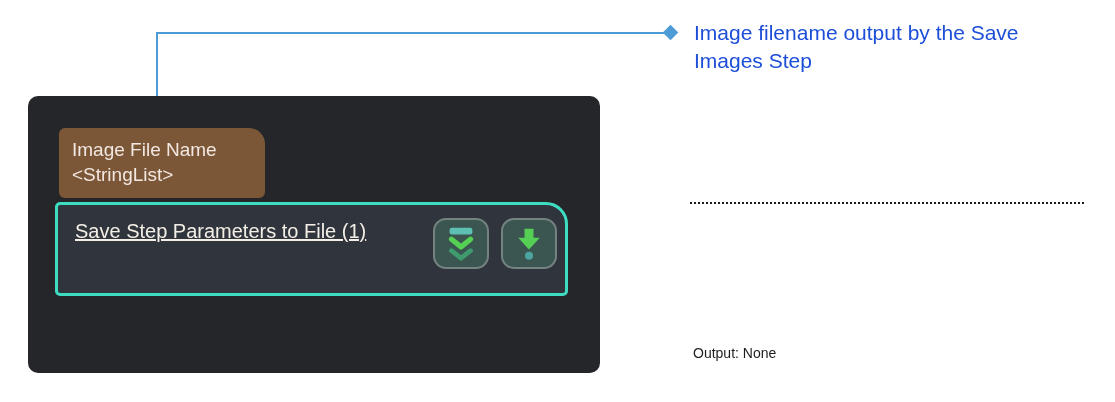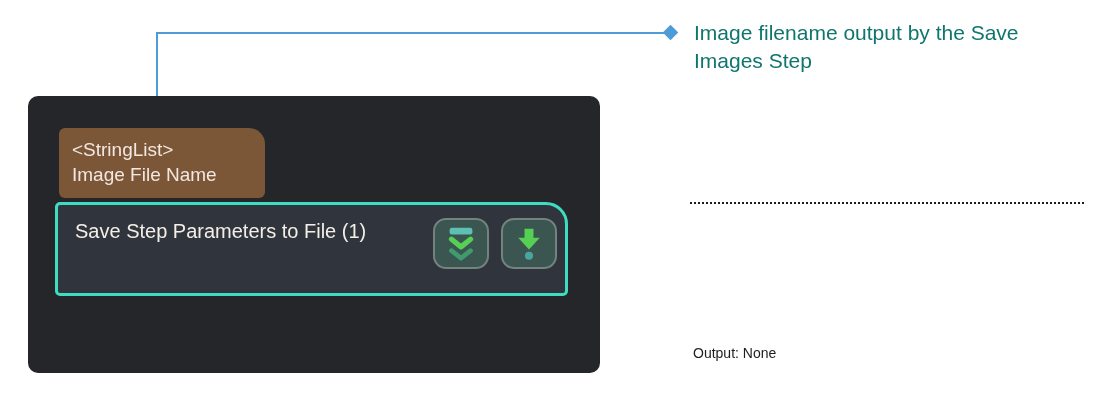--- a/index.html
+++ b/index.html
@@ -46,20 +46,21 @@
     border: 3px solid var(--node-border);
     border-radius: 5px 22px 5px 5px;
     cursor: pointer;
   }
   .step-title {
     position: absolute;
     left: 17px; top: 15px;
     font-size: 20px;
     color: var(--node-text);
     white-space: nowrap;
+    text-decoration: underline;
   }
   .icon-btn {
     position: absolute;
     top: 13px;
     width: 56px; height: 51px;
     background: var(--btn-bg);
     border: 2px solid var(--btn-border);
     border-radius: 13px;
     display: flex;
     align-items: center;
@@ -91,21 +92,21 @@
   .diamond.at-label { left: 152px; top: 121px; }
   .diamond.at-text  { left: 665px; top: 27px; }
 
   
   .callout-text {
     position: absolute;
     left: 694px; top: 19px;
     width: 388px;
     font-size: 21px;
     line-height: 28px;
-    color: #0f766e;
+    color: #1d4ed8;
   }
   .dotted-sep {
     position: absolute;
     left: 690px; top: 202px;
     width: 394px; height: 0;
     border-top: 2px dotted #1b1b1b;
   }
   .output-text {
     position: absolute;
     left: 693px; top: 345px;
@@ -119,22 +120,22 @@
 <div class="stage">
 
   <div class="conn-h"></div>
   <div class="conn-v"></div>
   <div class="diamond at-label"></div>
   <div class="diamond at-text"></div>
 
   <div class="panel">
 
     <div class="port-label" style="left:31px; top:32px;">
+      <div>Image File Name</div>
       <div>&lt;StringList&gt;</div>
-      <div>Image File Name</div>
     </div>
 
     <div class="step-node" style="left:27px; top:106px;">
       <div class="step-title">Save Step Parameters to File (1)</div>
 
       <div class="icon-btn collapse">
         <span style="display:flex;">
           <svg width="38" height="40" viewBox="0 0 40 42">
             <rect x="8" y="4" width="24" height="7" rx="2.5" fill="var(--icon-teal)"></rect>
             <path d="M10 16 L20 24 L30 16" fill="none" stroke="var(--icon-green-bright)" stroke-width="5.5" stroke-linecap="round" stroke-linejoin="round"></path>

